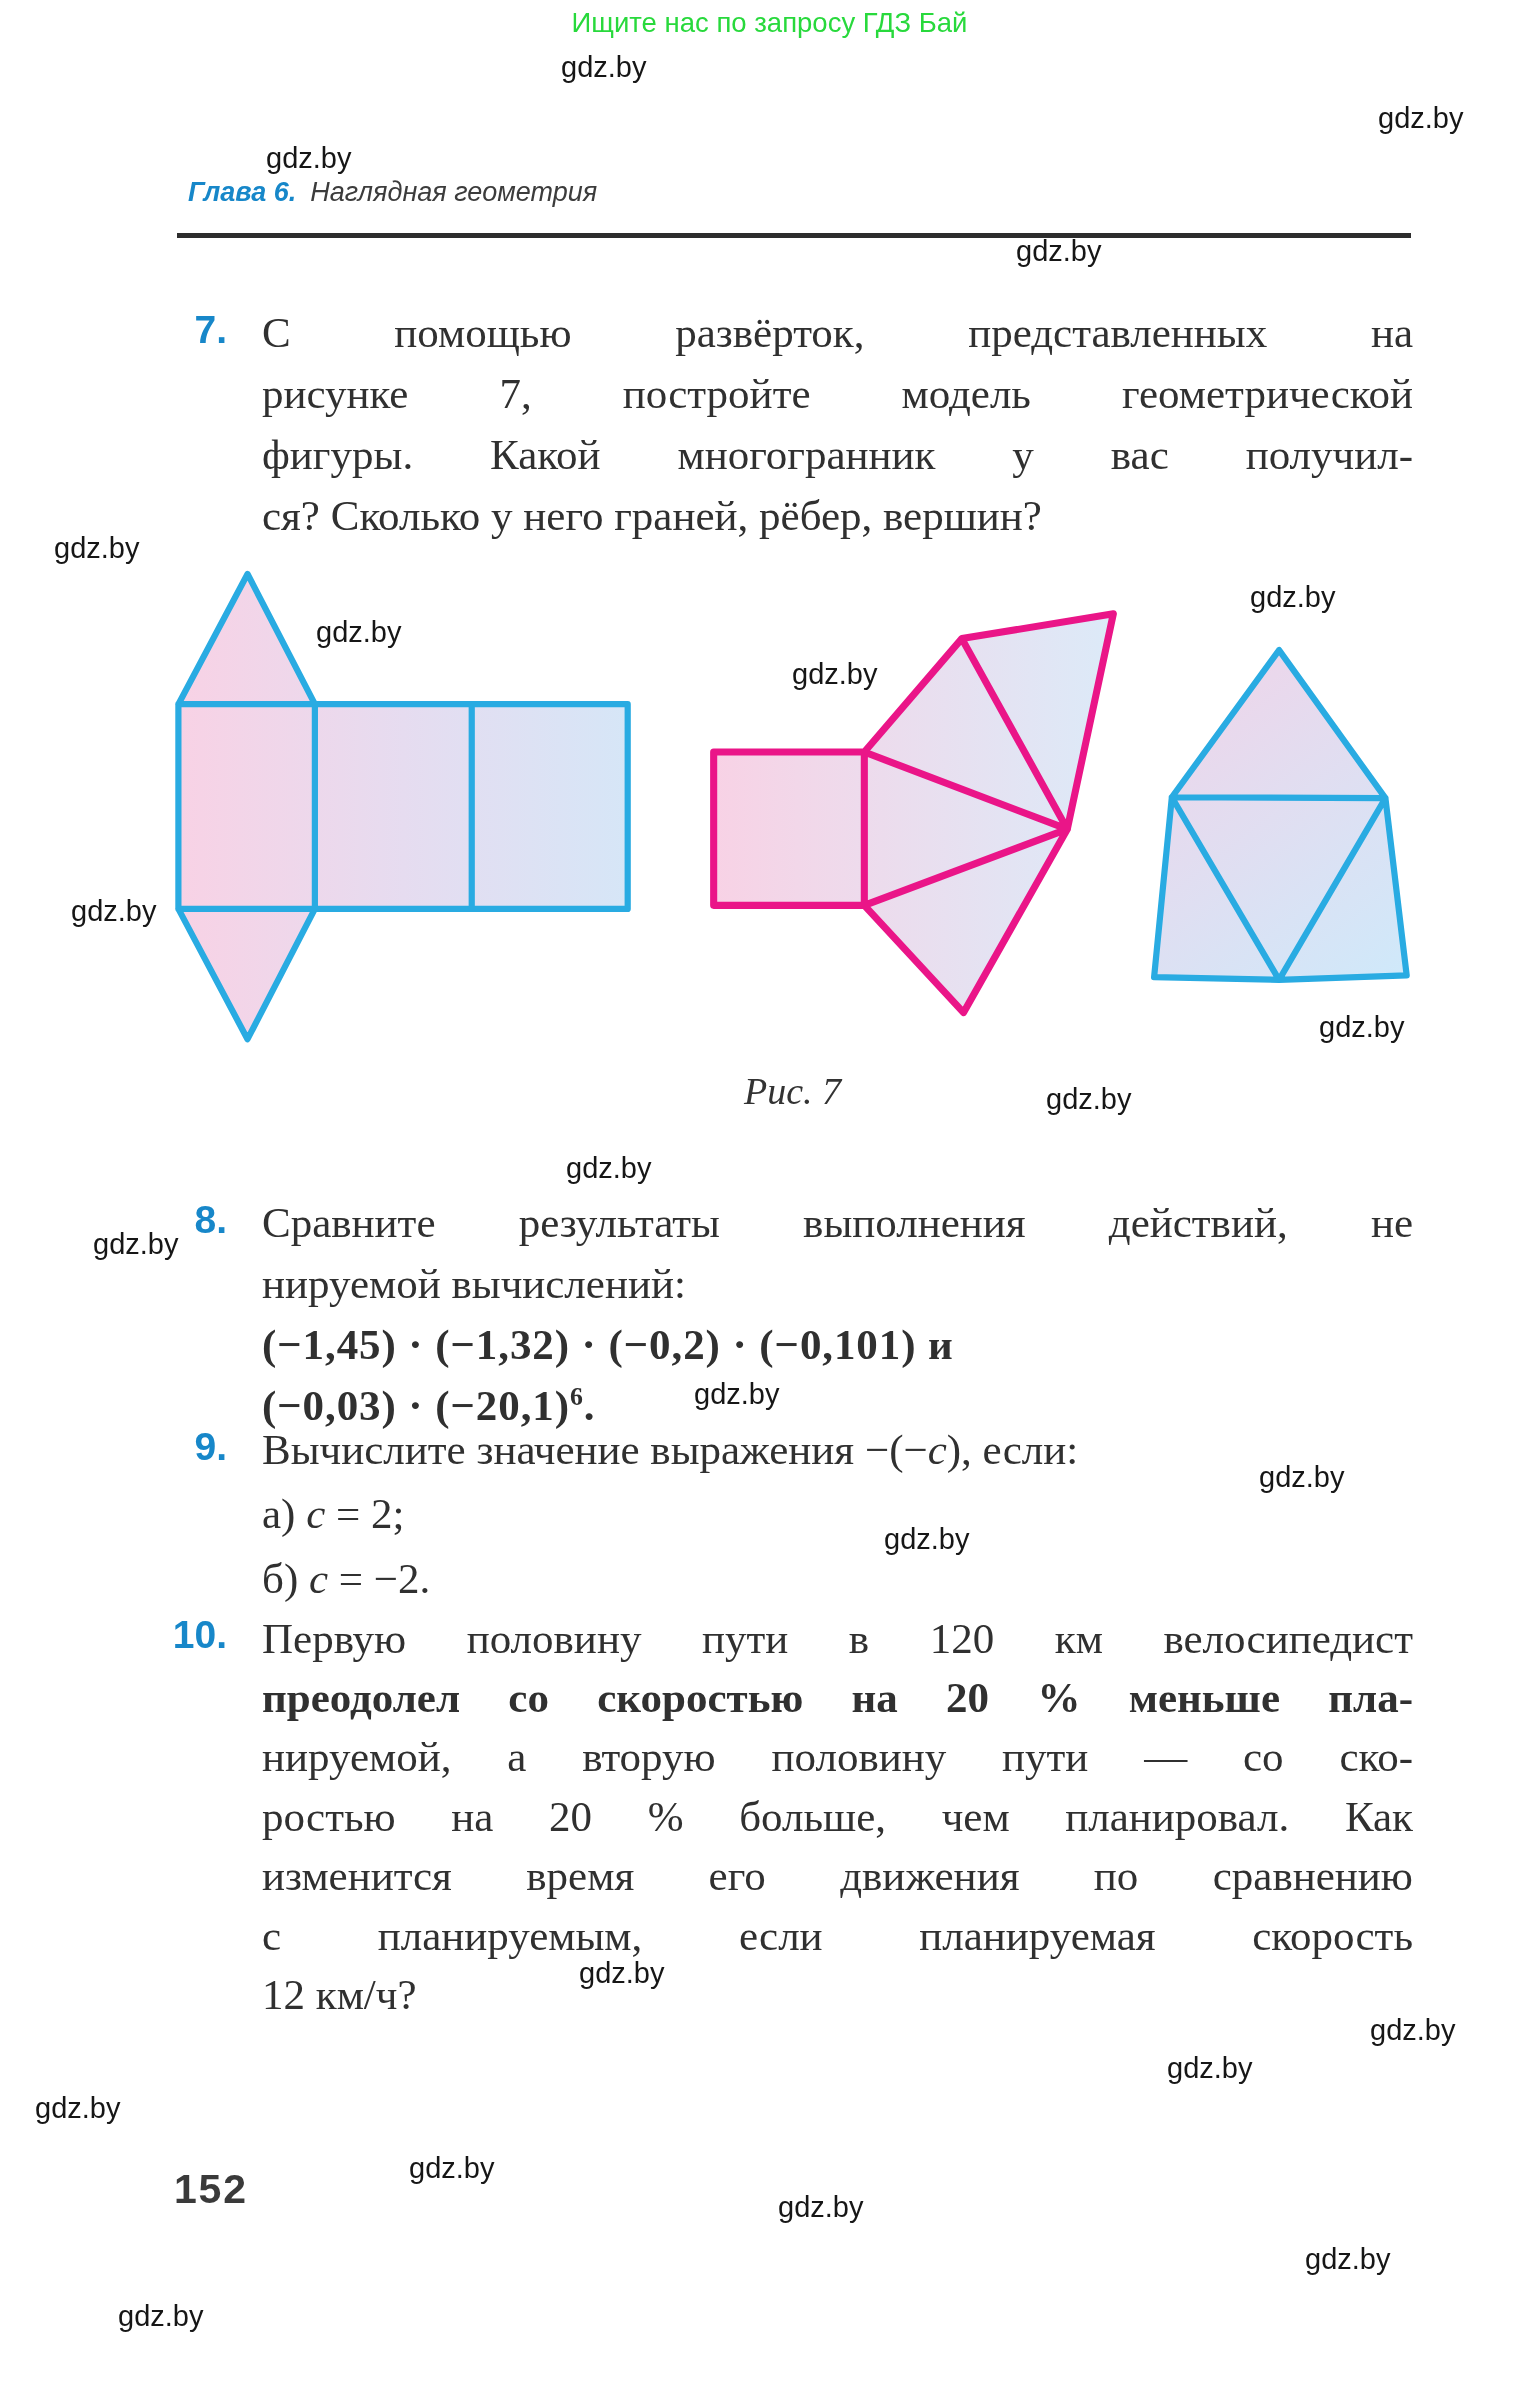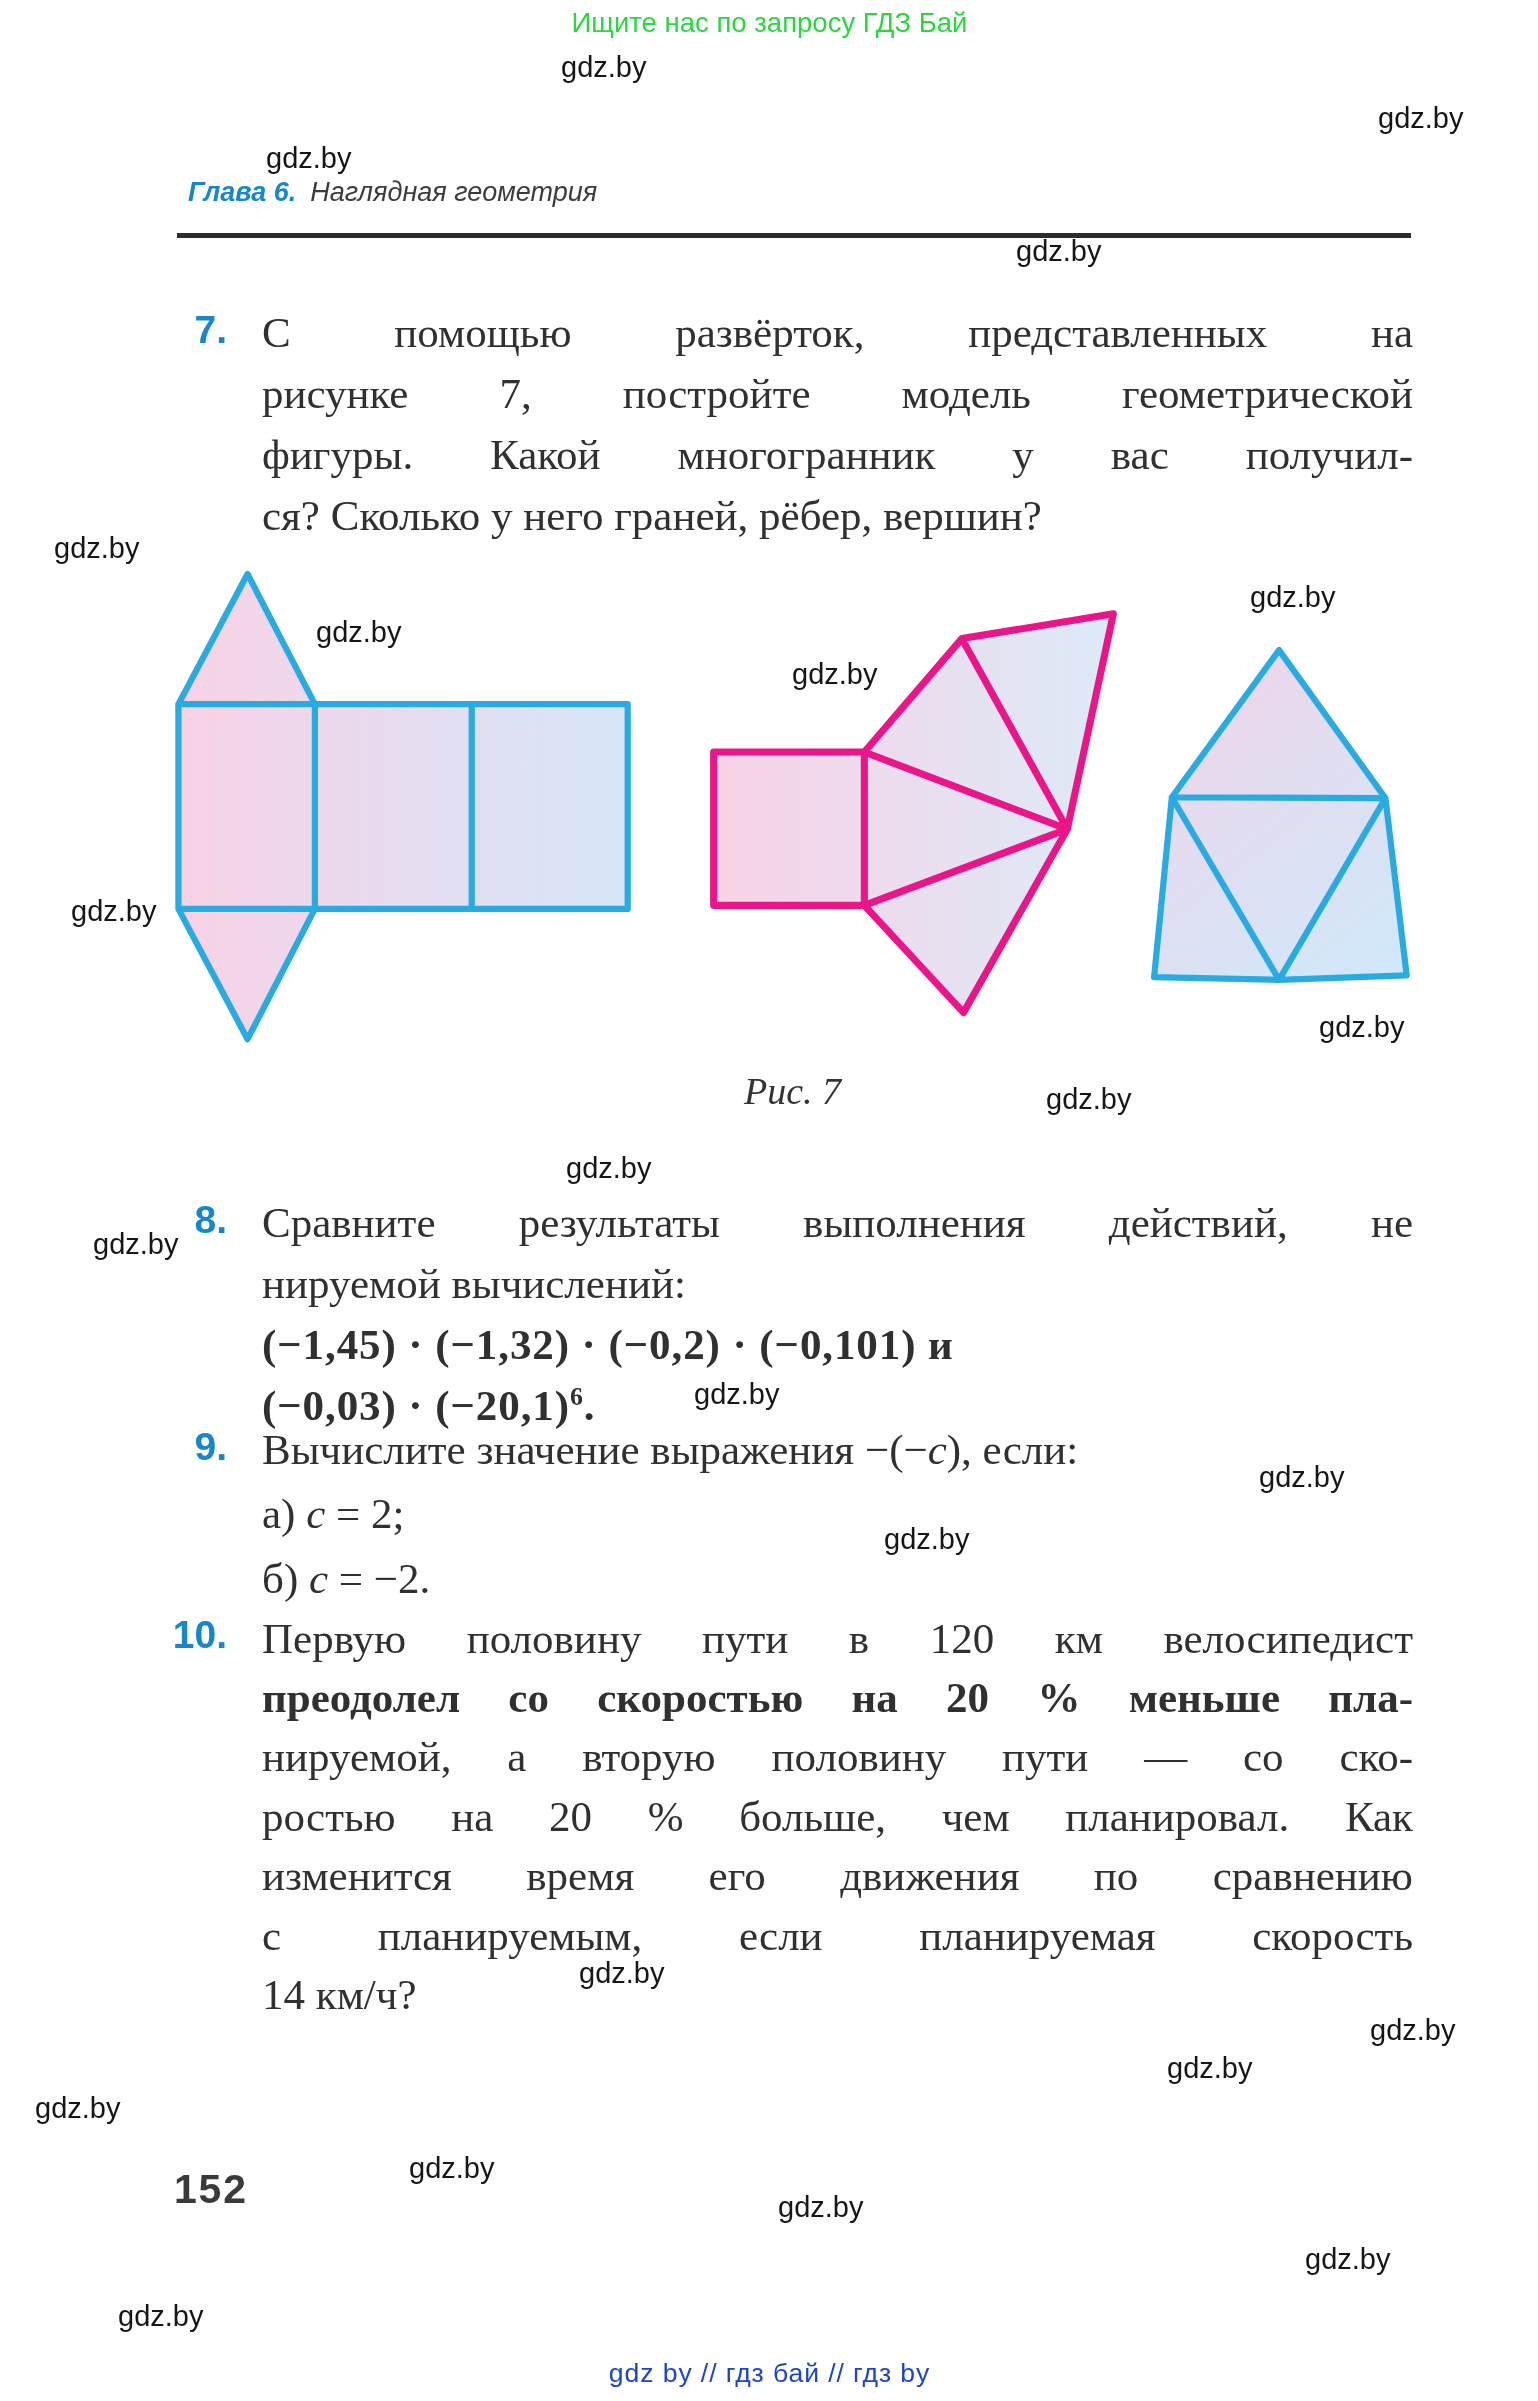--- a/index.html
+++ b/index.html
@@ -92,21 +92,21 @@
       <div class="pline" style="top: 1423px;">Вычислите значение выражения −(−<i>c</i>), если:</div>
       <div class="pline" style="top: 1487px;">а) <i>c</i> = 2;</div>
       <div class="pline" style="top: 1552px;">б) <i>c</i> = −2.</div>
       <div class="pnum" style="top: 1613px;">10.</div>
       <div class="pline just" style="top: 1612px;">Первую половину пути в 120 км велосипедист</div>
       <div class="pline just" style="top: 1671px; font-weight: bold;">преодолел со скоростью на 20 % меньше пла-</div>
       <div class="pline just" style="top: 1730px;">нируемой, а вторую половину пути — со ско-</div>
       <div class="pline just" style="top: 1790px;">ростью на 20 % больше, чем планировал. Как</div>
       <div class="pline just" style="top: 1849px;">изменится время его движения по сравнению</div>
       <div class="pline just" style="top: 1909px;">с планируемым, если планируемая скорость</div>
-      <div class="pline" style="top: 1968px;">14 км/ч?</div>
+      <div class="pline" style="top: 1968px;">12 км/ч?</div>
     </div>
 
   <svg class="abs" id="nets-svg" width="1539" height="514" viewBox="0 620 1736 580">
     <defs>
       <linearGradient id="gradL" gradientUnits="userSpaceOnUse" x1="201" y1="900" x2="708" y2="900">
         <stop offset="0" stop-color="#f8d2e5"></stop>
           <stop offset="0.5" stop-color="#e6dcf0"></stop>
           <stop offset="1" stop-color="#d6e6f7"></stop>
       </linearGradient>
       <linearGradient id="gradM" gradientUnits="userSpaceOnUse" x1="805" y1="900" x2="1256" y2="900">
@@ -135,16 +135,15 @@
     <g>
       <polygon fill="url(#gradR)" stroke="none" points="1443,733 1563,900 1587,1100 1443,1105 1302,1102 1322,899"></polygon>
       <path fill="none" stroke="#29abe2" stroke-width="7" stroke-linejoin="round" stroke-linecap="round" d="M1443,733 L1322,899 L1302,1102 L1443,1105 L1587,1100 L1563,900 Z
            M1322,899 L1563,900 M1322,899 L1443,1105 M1563,900 L1443,1105"></path>
     </g>
   </svg>
 
   <div class="abs" id="fig-caption">Рис. 7</div>
 
   <div class="abs" id="page-number">152</div>
-  <div class="abs" id="footer-links">gdz by  //  гдз бай  //  гдз by</div>
 
 </div>
 
 
 </body></html>

